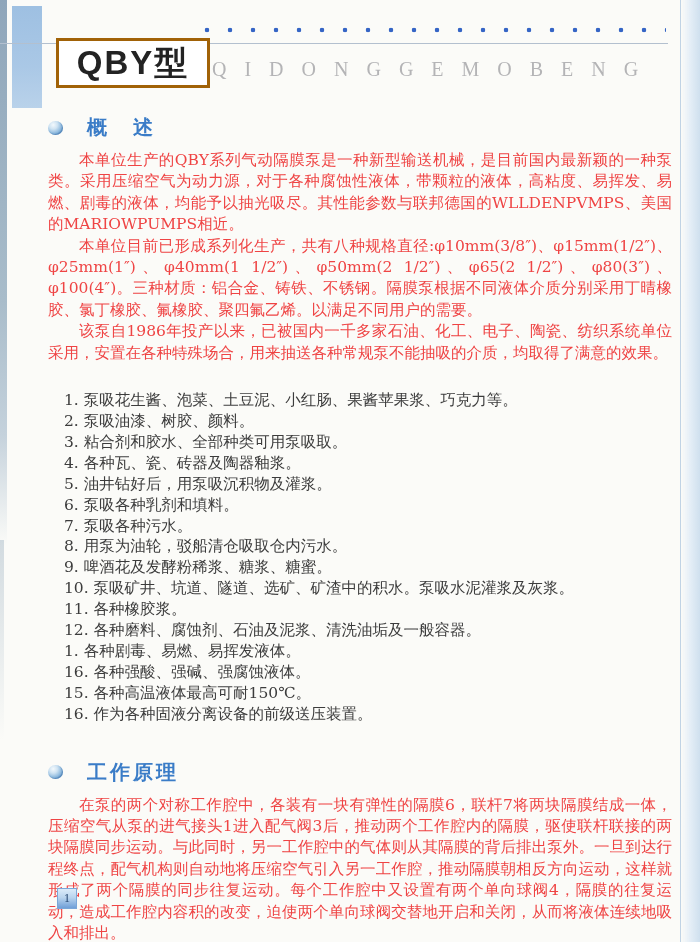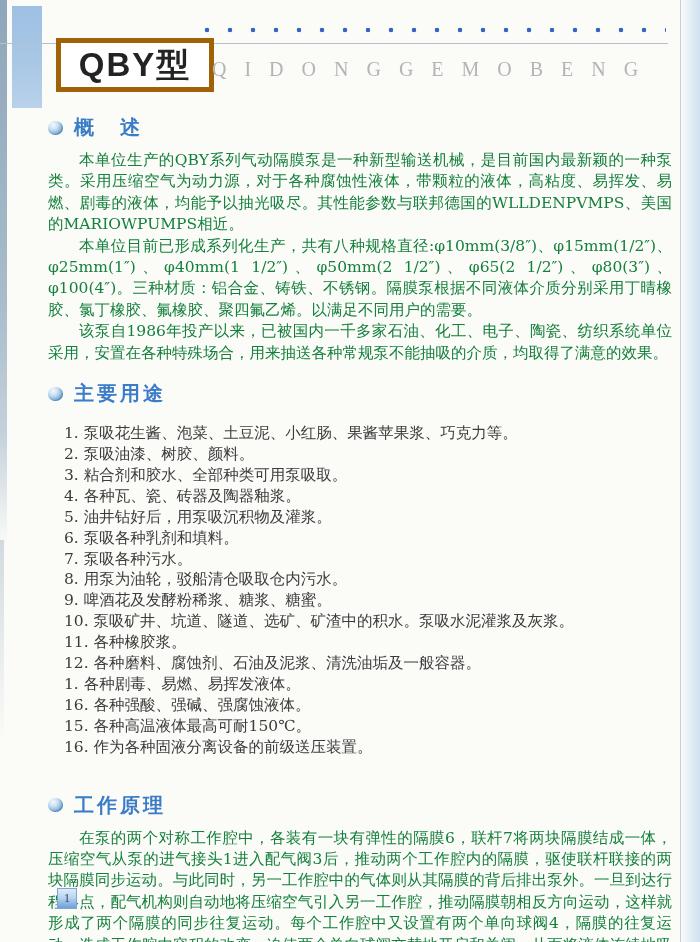--- a/index.html
+++ b/index.html
@@ -35,52 +35,52 @@
     position:absolute;left:0;top:43px;width:668px;height:1px;
     background:#b3c0cf;
   }
   .header-dots{
     position:absolute;left:204px;top:27px;width:462px;height:7px;
     background-image:radial-gradient(circle 2.4px at 3px 3px,#3565c5 2px,rgba(53,101,197,0) 2.6px);
     background-size:23px 7px;background-repeat:repeat-x;
   }
   .title-box{
     position:absolute;left:56px;top:38px;width:148px;height:44px;
-    background:#ffffff;border:5px solid #a16207;
+    background:#ffffff;border:3px solid #a16207;
     display:flex;align-items:center;justify-content:center;
   }
   .title-box span{
     font-family:"Liberation Sans", sans-serif;
     font-weight:bold;font-size:33px;letter-spacing:2px;color:#232323;
   }
   .pinyin{
     position:absolute;left:212px;top:58px;
     font-family:"Liberation Serif", serif;
     font-size:20px;color:#b4b4b6;letter-spacing:18px;white-space:nowrap;
   }
   
   .content{
     position:absolute;left:48px;top:108px;width:624px;
   }
   .section-header{
-    display:flex;align-items:center;gap:11px;
+    display:flex;align-items:center;gap:24px;
     margin:6px 0 9px 0;
   }
   .globe-icon{
     width:15px;height:14px;border-radius:50%;
     background:radial-gradient(circle at 35% 28%,#f3f9fd 0%,#cfe3f2 30%,#8db9de 60%,#5b93c9 100%);
     box-shadow:inset -1px -1px 1px rgba(40,90,150,.45);
     flex:0 0 auto;
   }
   .section-title{
     font-family:"Liberation Sans", sans-serif;
     font-weight:bold;font-size:20px;color:#3a7cc7;letter-spacing:3px;
   }
   .para{
-    margin:0;font-size:15.5px;line-height:21.4px;color:#15803d;
+    margin:0;font-size:15.5px;line-height:21.4px;color:#ef4444;
     text-align:justify;text-indent:2em;
   }
   .uses-list{margin:16px;padding:0;list-style:none;}
   .uses-list .item{
     font-size:15.5px;line-height:20.9px;color:#3c3c3c;
   }
   .sec-gap1{height:10px;}
   .sec-gap2{height:12px;}
   
   .page-num{
@@ -116,24 +116,20 @@
     <div class="section-header">
       <span class="globe-icon"></span>
       <span class="section-title">概　述</span>
     </div>
     <p class="para">本单位生产的QBY系列气动隔膜泵是一种新型输送机械，是目前国内最新颖的一种泵类。采用压缩空气为动力源，对于各种腐蚀性液体，带颗粒的液体，高粘度、易挥发、易燃、剧毒的液体，均能予以抽光吸尽。其性能参数与联邦德国的WLLDENPVMPS、美国的MARIOWPUMPS相近。</p>
     <p class="para">本单位目前已形成系列化生产，共有八种规格直径:φ10mm(3/8″)、φ15mm(1/2″)、φ25mm(1″)、φ40mm(1 1/2″)、φ50mm(2 1/2″)、φ65(2 1/2″)、φ80(3″)、φ100(4″)。三种材质：铝合金、铸铁、不锈钢。隔膜泵根据不同液体介质分别采用丁晴橡胶、氯丁橡胶、氟橡胶、聚四氟乙烯。以满足不同用户的需要。</p>
     <p class="para">该泵自1986年投产以来，已被国内一千多家石油、化工、电子、陶瓷、纺织系统单位采用，安置在各种特殊场合，用来抽送各种常规泵不能抽吸的介质，均取得了满意的效果。</p>
 
     <div class="sec-gap1"></div>
 
-    <div class="section-header">
-      <span class="globe-icon"></span>
-      <span class="section-title">主要用途</span>
-    </div>
     <div class="uses-list">
       <div class="item">1. 泵吸花生酱、泡菜、土豆泥、小红肠、果酱苹果浆、巧克力等。</div>
       <div class="item">2. 泵吸油漆、树胶、颜料。</div>
       <div class="item">3. 粘合剂和胶水、全部种类可用泵吸取。</div>
       <div class="item">4. 各种瓦、瓷、砖器及陶器釉浆。</div>
       <div class="item">5. 油井钻好后，用泵吸沉积物及灌浆。</div>
       <div class="item">6. 泵吸各种乳剂和填料。</div>
       <div class="item">7. 泵吸各种污水。</div>
       <div class="item">8. 用泵为油轮，驳船清仓吸取仓内污水。</div>
       <div class="item">9. 啤酒花及发酵粉稀浆、糖浆、糖蜜。</div>

